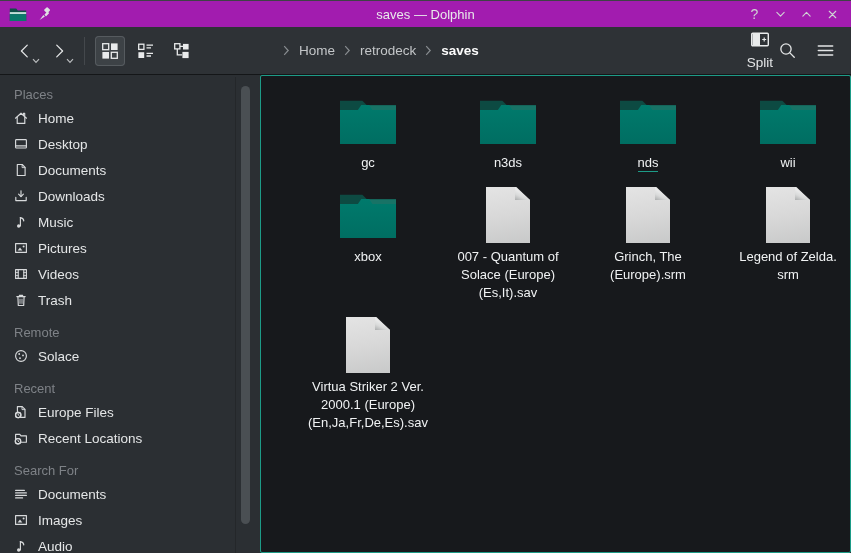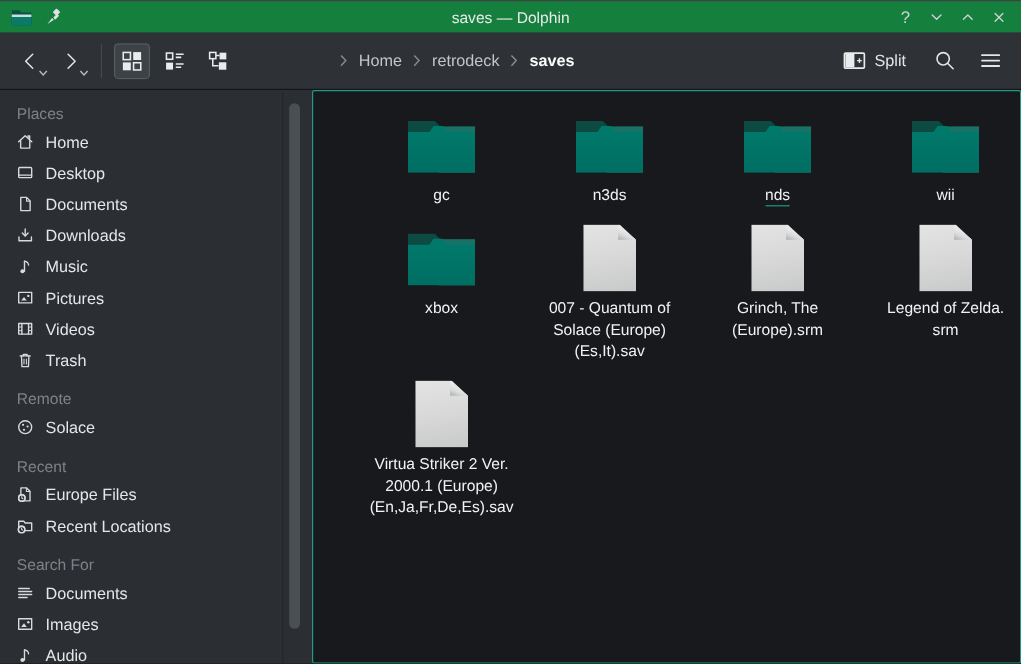--- a/index.html
+++ b/index.html
@@ -6,21 +6,21 @@
   html,body { width:851px; height:553px; overflow:hidden; }
   body {
     font-family:"Liberation Sans", sans-serif;
     background:#17191c; color:#eceeef;
     -webkit-font-smoothing:antialiased;
   }
   .window { width:851px; height:553px; display:flex; flex-direction:column; background:#2b2f33; }
 
   
   .titlebar {
-    height:27px; flex:0 0 27px; background:#15803d; border-top:1px solid #3e4245;
+    height:27px; flex:0 0 27px; background:#a21caf; border-top:1px solid #3e4245;
     display:flex; align-items:center; padding:0 9px; position:relative;gap:16px;
   }
   .titlebar .tb-left { display:flex; align-items:center; gap:11px; z-index:2; }
   .title-text {
     position:absolute; left:0; right:0; text-align:center;
     font-size:13px; color:#e8eaeb; z-index:1;
   }
   .tb-controls { margin-left:auto; display:flex; align-items:center; gap:7px; z-index:2; }
   .tb-btn { width:19px; height:19px; display:flex; align-items:center; justify-content:center; background:none; border:none; }
   .tb-btn svg { width:13px; height:13px; stroke:#cfd2d4; stroke-width:1.4; fill:none; stroke-linecap:round; stroke-linejoin:round; }
@@ -36,21 +36,21 @@
   .tool-btn .caret { position:absolute; right:-2px; bottom:2px; width:8px; height:6px; stroke:#b9bcbe; stroke-width:1.2; fill:none; }
   .tb-sep { width:1px; height:28px; background:#44484c; margin:0 10px 0 12px; }
   .viewmode-btn { width:30px; height:30px; margin-right:6px; border:none; background:none; border-radius:4px; display:flex; align-items:center; justify-content:center; }
   .viewmode-btn.selected { background:#3d4246; box-shadow:0 0 0 1px #565b5f inset; }
   .viewmode-btn svg { width:20px; height:20px; stroke:#e9ebec; stroke-width:1.3; fill:none; color:#e9ebec; }
   .breadcrumb { display:flex; align-items:center; gap:9px; margin-left:80px; font-size:13.5px; }
   .crumb { color:#c3c6c8; background:none; border:none; font-size:13.5px; font-family:inherit; }
   .crumb.current { color:#fcfcfc; font-weight:bold; }
   .crumb-chev { display:flex; }
   .toolbar .spacer { flex:1; }
-  .split-btn { display:flex; align-items:center; gap:7px; border:none; background:none; color:#e3e5e6; font-size:13.5px; font-family:inherit; margin-right:18px; }
+  .split-btn { display:flex; align-items:center; gap:7px; border:none; background:none; color:#e3e5e6; font-size:13.5px; font-family:inherit; margin-right:0;flex-direction:column; }
   .split-btn svg { width:20px; height:17px; stroke:#e9ebec; stroke-width:1.3; fill:none; color:#e9ebec; }
   .icon-btn { width:28px; height:28px; border:none; background:none; display:flex; align-items:center; justify-content:center; }
   .icon-btn svg { width:19px; height:19px; stroke:#e3e5e6; stroke-width:1.4; fill:none; stroke-linecap:round; }
   .icon-btn.menu { margin-left:10px; }
 
   
   .app-body { flex:1; display:flex; min-height:0; }
   .sidebar { width:260px; flex:0 0 260px; background:#2b2f33; position:relative; padding-top:8px; overflow:hidden; }
   .side-section { margin-top:8px; }
   .side-section:first-child { margin-top:0; }

